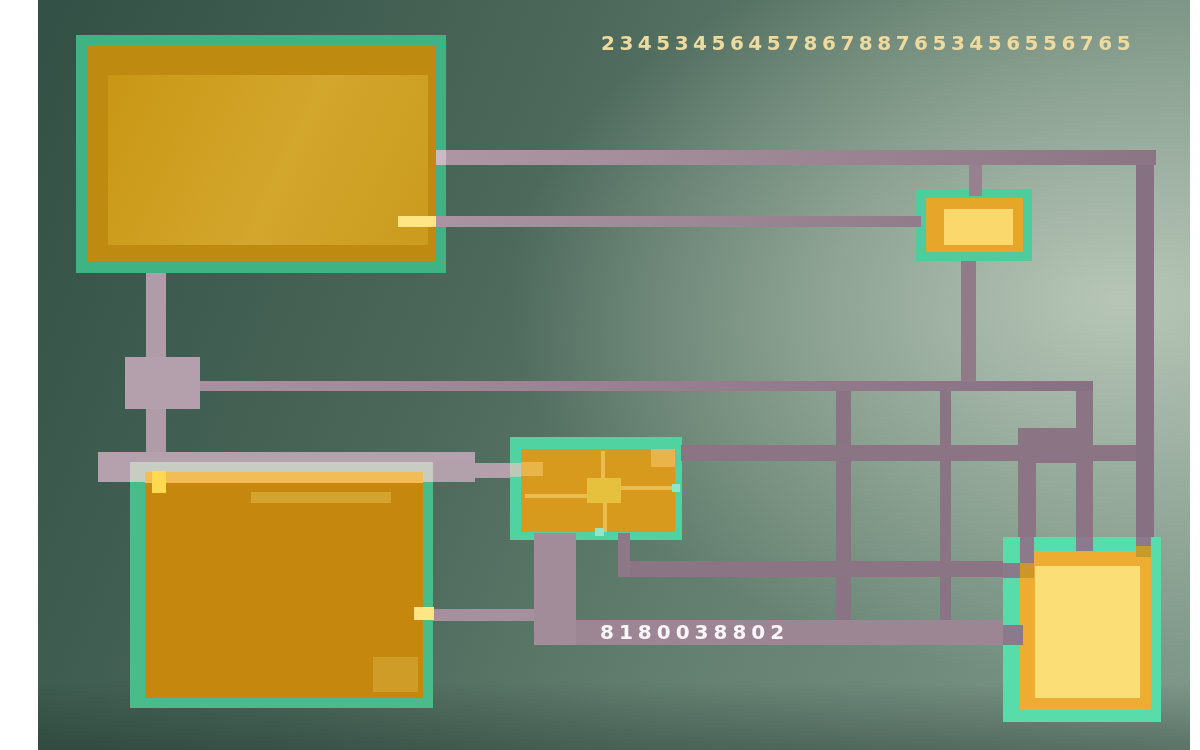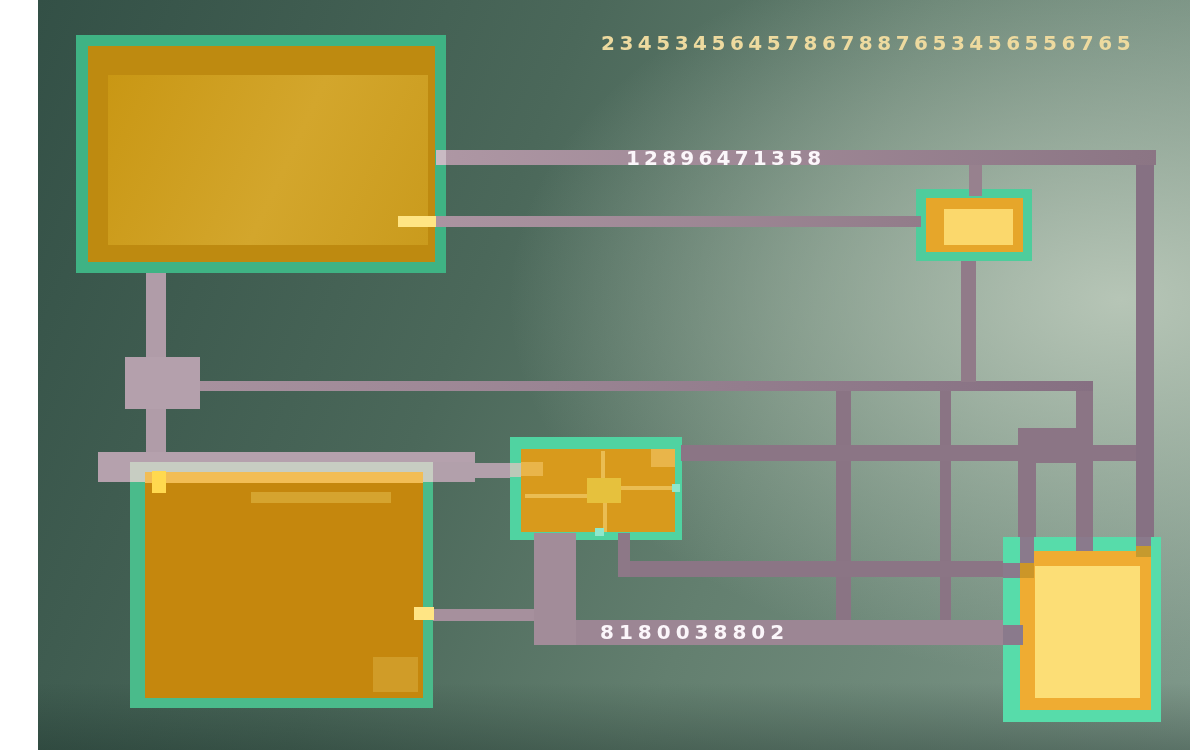--- a/index.html
+++ b/index.html
@@ -23,21 +23,20 @@
   }
   .seq-top   {left:563px;top:31px;  letter-spacing:4.5px;color:#EDDA9F;}
   .seq-mid   {left:588px;top:146px; letter-spacing:4.2px;color:#FBF6FA;}
   .seq-bottom{left:562px;top:620px; letter-spacing:5px;  color:#FBF6FA;}
 </style>
 </head>
 <body>
 
 <div class="stage">
   <div class="seq seq-top">23453456457867887653456556765</div>
-  <div class="seq seq-mid">12896471358</div>
   <div class="seq seq-bottom">8180038802</div>
 <div class="shape" style="left: 38px; top: 35px; width: 370px; height: 238px; background: rgb(63, 179, 132);"></div>
     <div class="shape" style="left: 50px; top: 46px; width: 347px; height: 216px; background: rgb(190, 138, 16);"></div>
     <div class="shape" style="left: 70px; top: 75px; width: 320px; height: 170px; background: linear-gradient(115deg, rgb(201, 151, 20), rgb(211, 166, 44) 55%, rgb(202, 155, 29));"></div>
     <div class="shape" style="left: 92px; top: 461px; width: 303px; height: 247px; background: rgb(74, 187, 139);"></div>
     <div class="shape" style="left: 107px; top: 472px; width: 278px; height: 226px; background: rgb(197, 135, 13);"></div>
     <div class="shape" style="left: 213px; top: 492px; width: 140px; height: 11px; background: rgb(213, 164, 47);"></div>
     <div class="shape" style="left: 335px; top: 657px; width: 45px; height: 35px; background: rgb(208, 156, 40);"></div>
     <div class="shape" style="left: 472px; top: 437px; width: 172px; height: 103px; background: rgb(80, 211, 161);"></div>
     <div class="shape" style="left: 483px; top: 449px; width: 154px; height: 83px; background: rgb(216, 154, 28);"></div>

